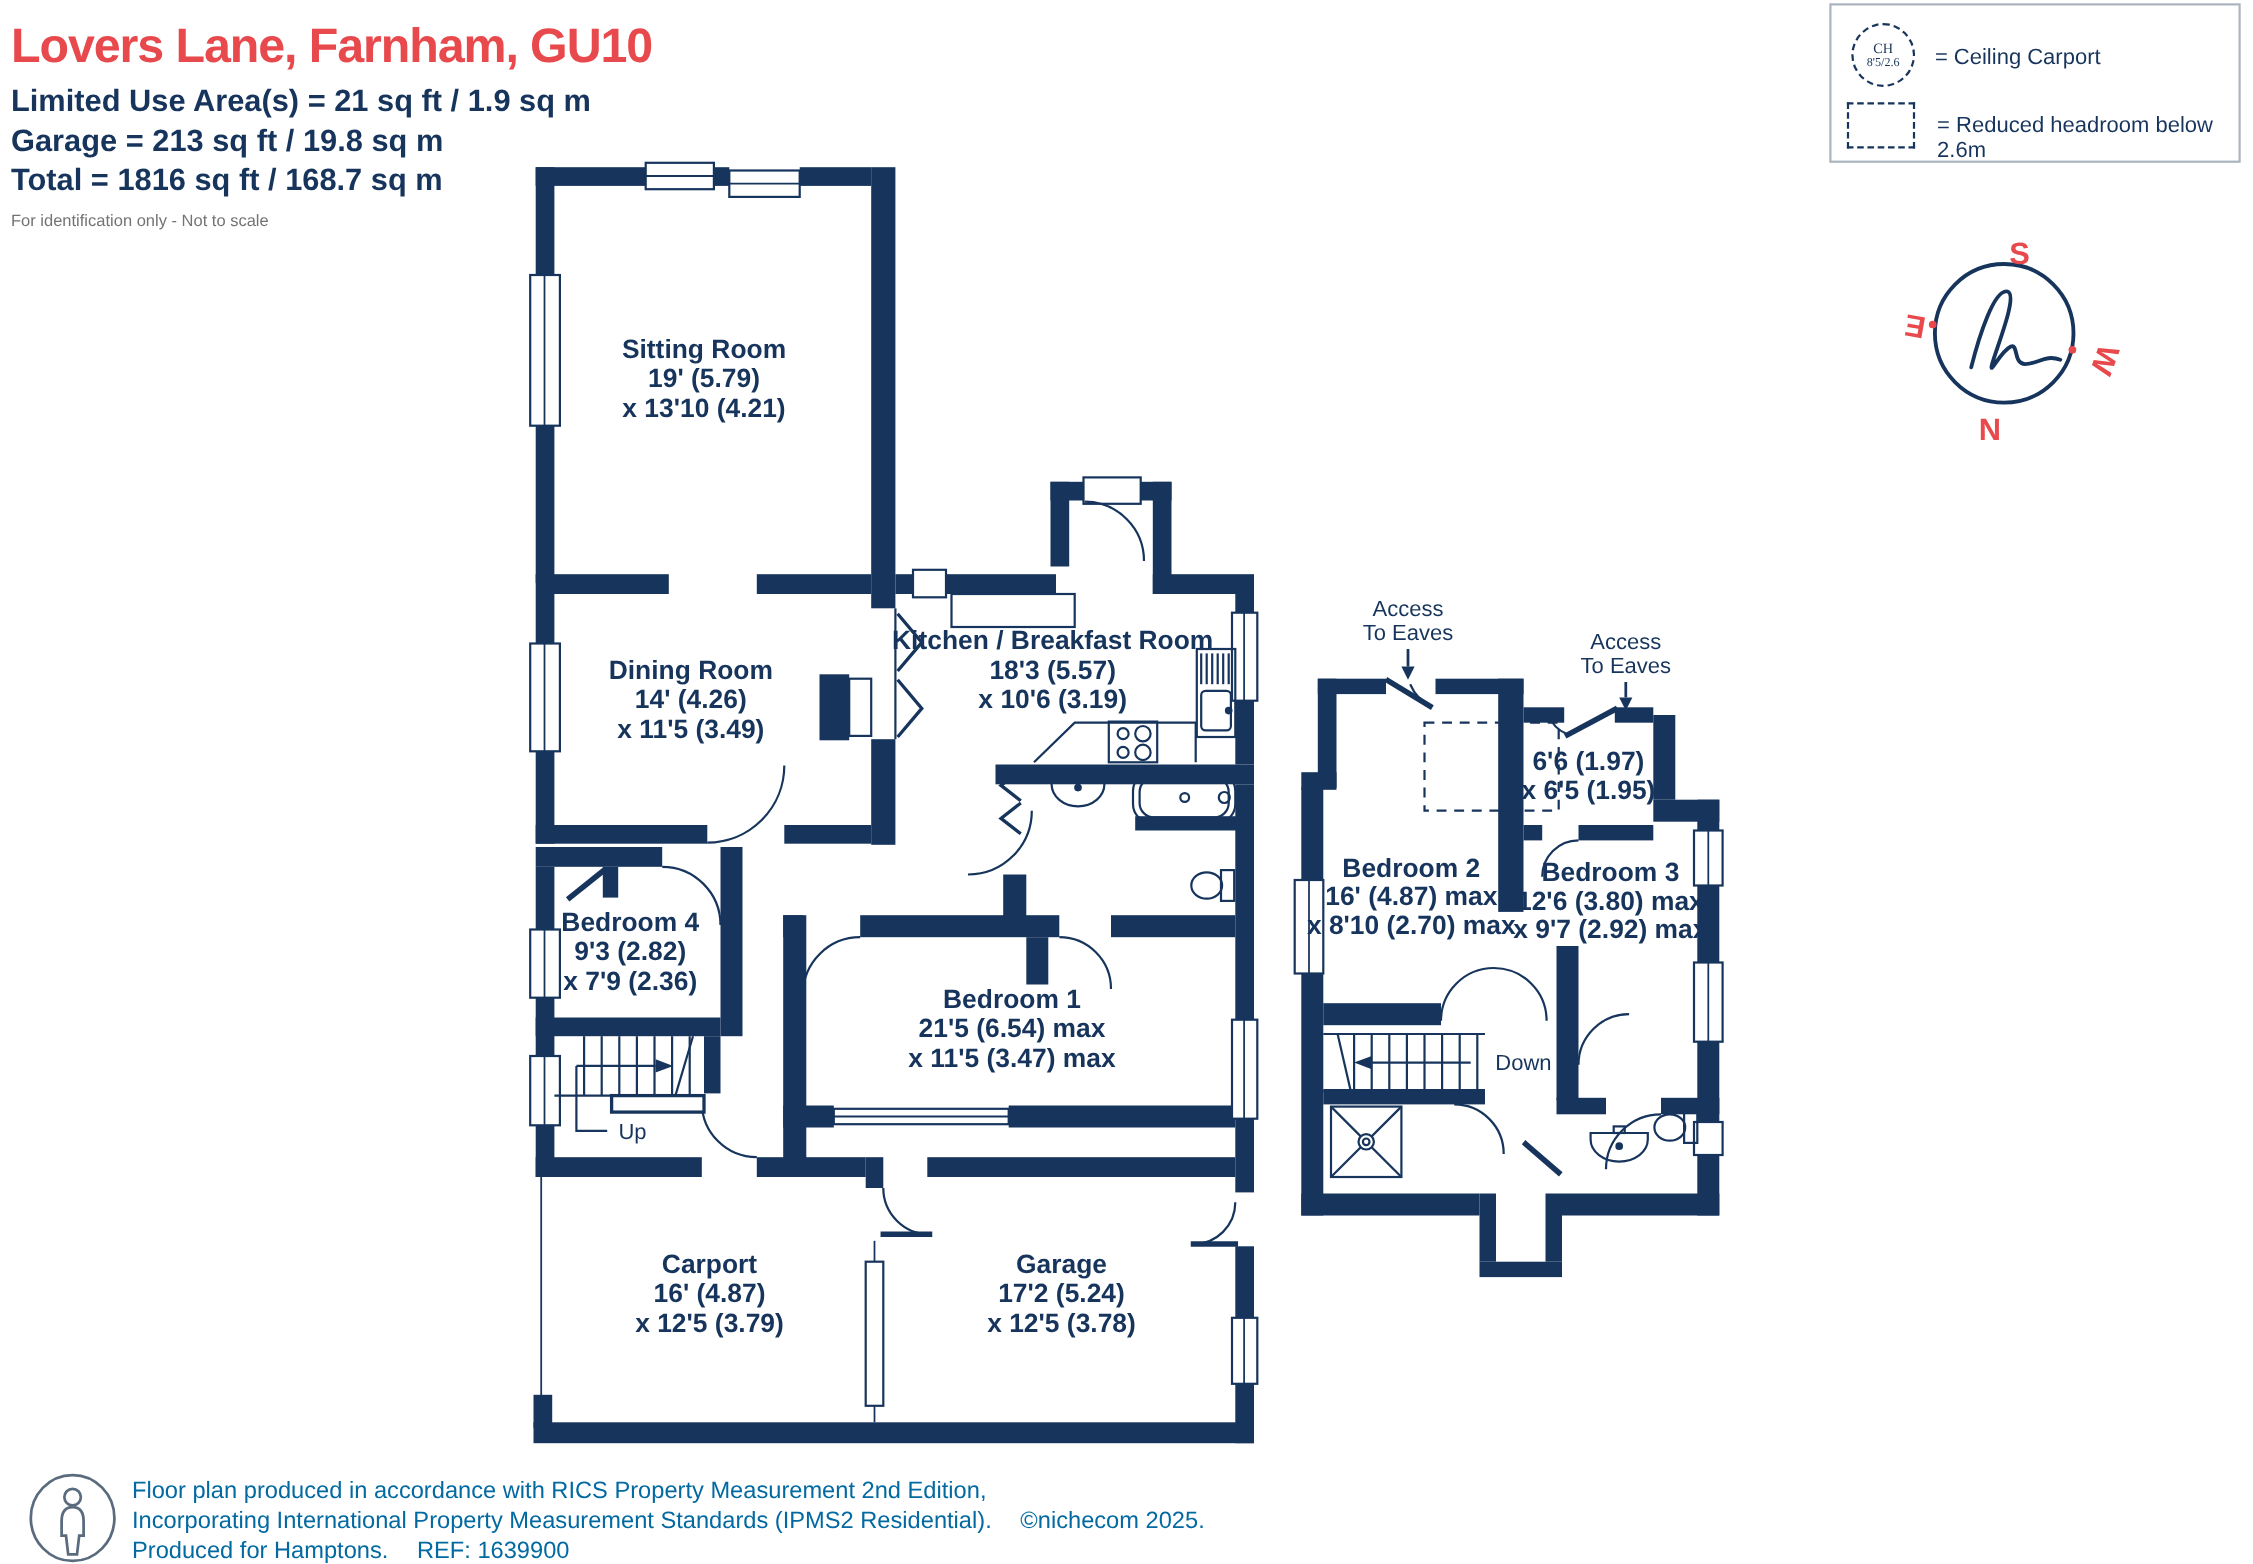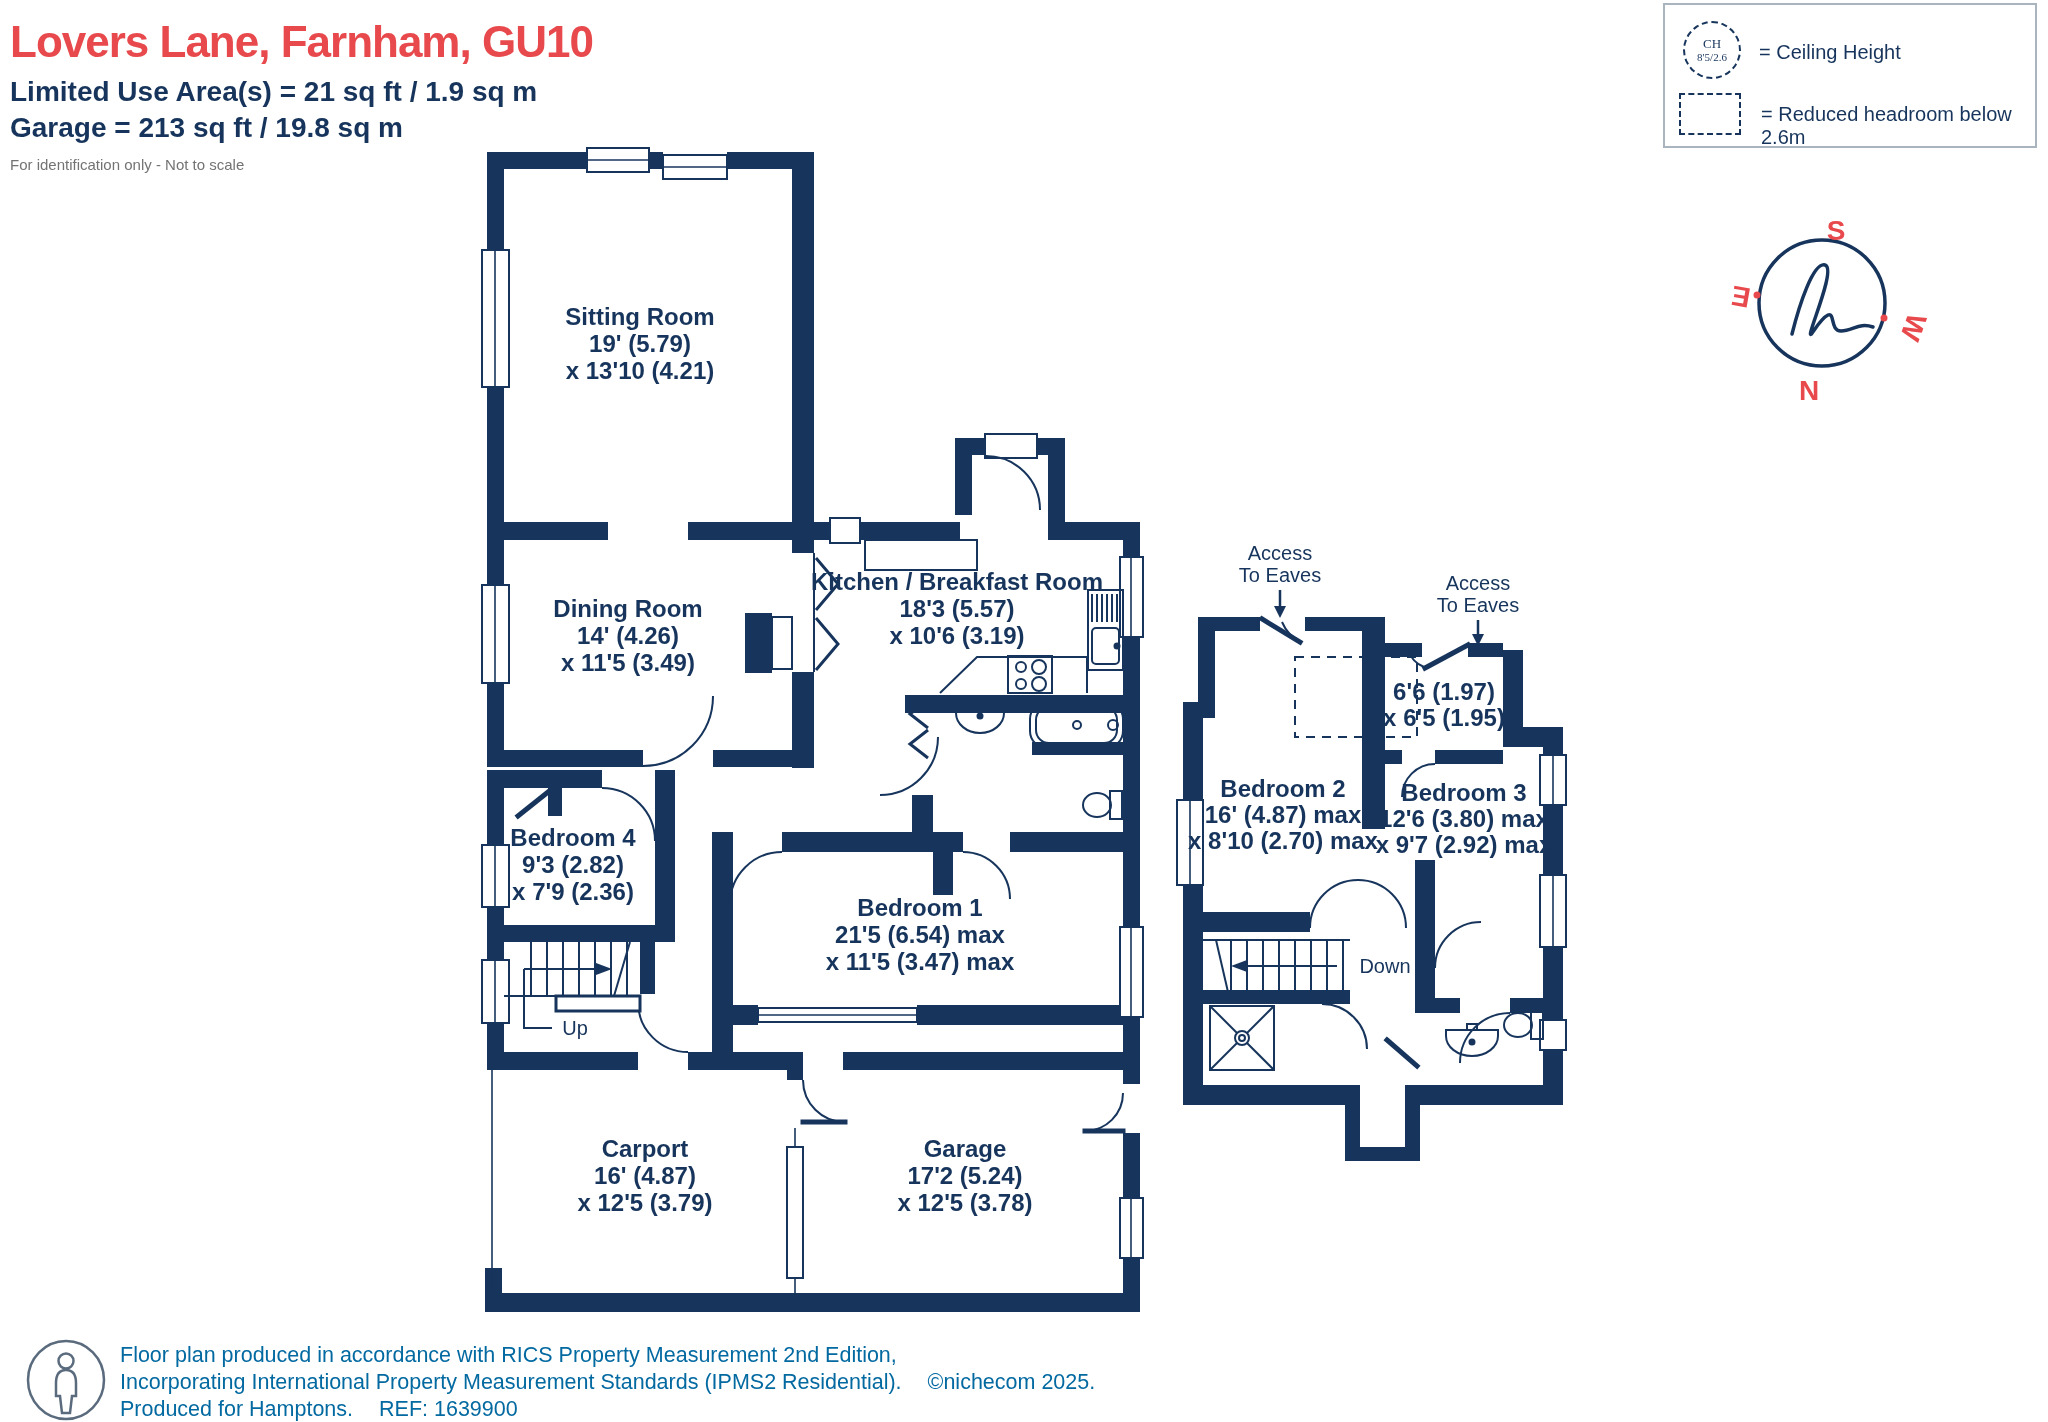--- a/index.html
+++ b/index.html
@@ -35,29 +35,30 @@
 </style>
 </head>
 <body>
 
 <div class="page">
 
   <div class="header">
     <h1>Lovers Lane, Farnham, GU10</h1>
     <p class="area">Limited Use Area(s) = 21 sq ft / 1.9 sq m</p>
     <p class="area">Garage = 213 sq ft / 19.8 sq m</p>
+    <p class="area">Total = 1816 sq ft / 168.7 sq m</p>
     <p class="disclaimer">For identification only - Not to scale</p>
   </div>
 
   <div class="legend">
     <div class="ch-circle">
       <span class="a">CH</span>
       <span class="b">8'5/2.6</span>
     </div>
-    <div class="lg-text" style="left:94px;top:36px;">= Ceiling Height</div>
+    <div class="lg-text" style="left:94px;top:36px;">= Ceiling Carport</div>
     <div class="dashed-rect"></div>
     <div class="lg-text" style="left:96px;top:98px;">= Reduced headroom below 2.6m</div>
   </div>
 
   <svg width="2048" height="1422" viewBox="0 0 2048 1422">
 
     <rect x="1295" y="657" width="122" height="80" fill="none" stroke="#17355c" stroke-width="2" stroke-dasharray="9,7"></rect>
 
     <g fill="#17355c">
 

